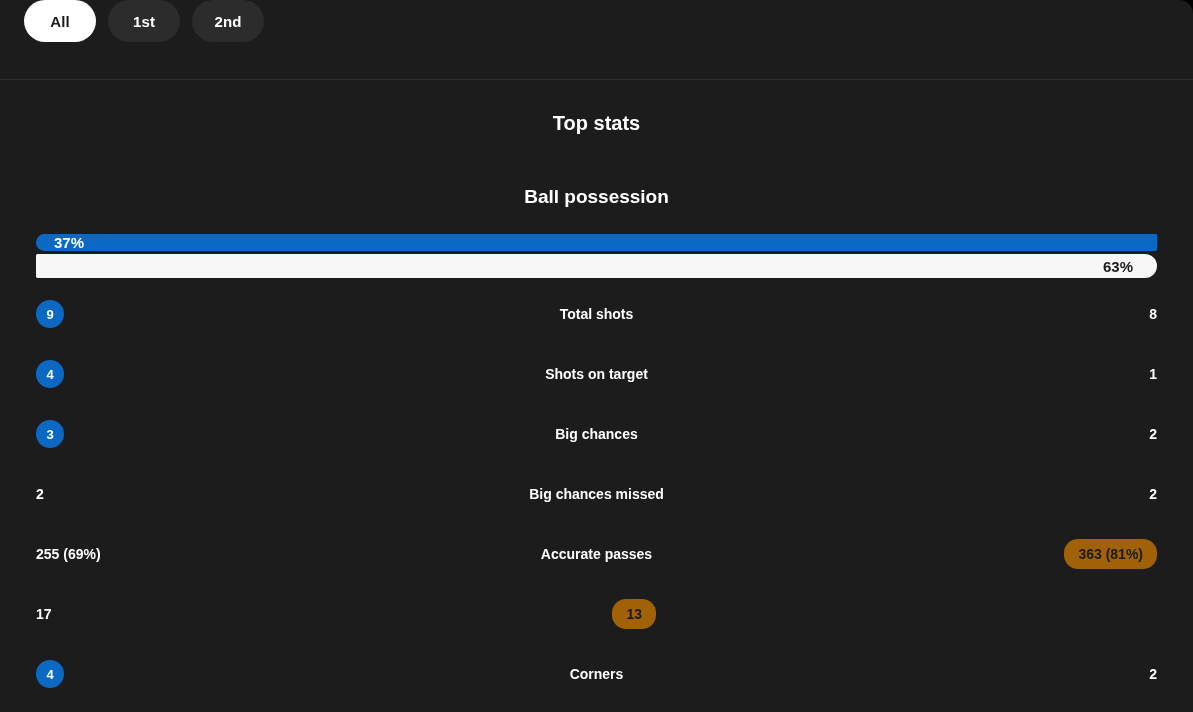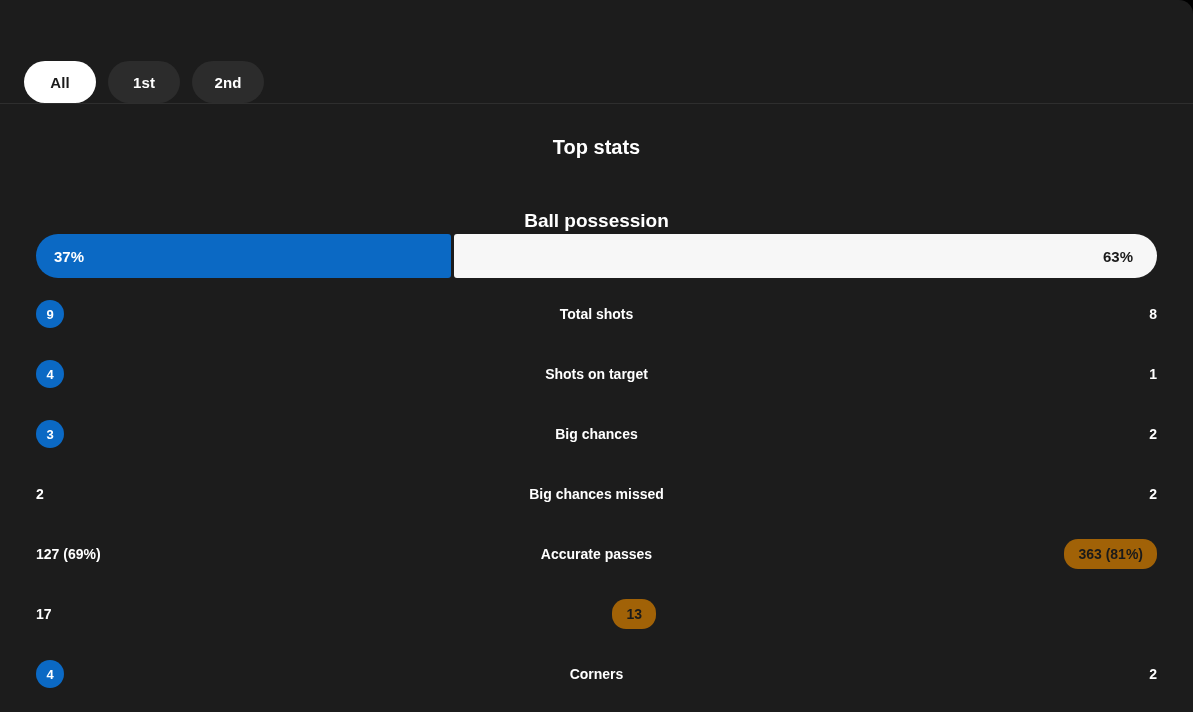--- a/index.html
+++ b/index.html
@@ -16,23 +16,23 @@
     position: relative;
     width: 1193px;
     height: 712px;
     background: #1c1c1c;
     border-radius: 0 14px 0 0;
     overflow: hidden;
   }
 
   
   .tabbar {
-    height: 104px;
-    display: flex;
-    align-items: flex-end;
+    height: 80px;
+    display: flex;
+    align-items: flex-start;
     padding-left: 24px;
     gap: 12px;
     border-bottom: 1px solid #2e2e2e;
   }
 
   .tab {
     height: 42px;
     min-width: 72px;
     padding: 0 22px;
     border-radius: 21px;
@@ -68,24 +68,25 @@
   .stat-title {
     text-align: center;
     color: #ffffff;
     font-size: 19px;
     font-weight: 600;
     margin-top: 51px;
   }
 
   
   .possession-wrap {
-    margin: 2px 36px 0 36px;
+    margin: 26px 36px 0 36px;
     height: 44px;
     display: flex;
     gap: 3px;
+    flex-direction: column;
   }
   .poss-left {
     background: #0b69c4;
     border-radius: 22px 3px 3px 22px;
     display: flex;
     align-items: center;
     padding-left: 18px;
     color: #ffffff;
     font-size: 15px;
     font-weight: 700;
@@ -214,21 +215,21 @@
           <div class="side left">
             <div class="value-plain">2</div>
           </div>
           <div class="label">Big chances missed</div>
           <div class="side right">
             <div class="value-plain">2</div>
           </div>
         </div>
         <div class="stat-row">
           <div class="side left">
-            <div class="value-plain">127 (69%)</div>
+            <div class="value-plain">255 (69%)</div>
           </div>
           <div class="label">Accurate passes</div>
           <div class="side right">
             <div class="value-pill">363 (81%)</div>
           </div>
         </div>
         <div class="stat-row">
           <div class="side left">
             <div class="value-plain">17</div>
           </div>

